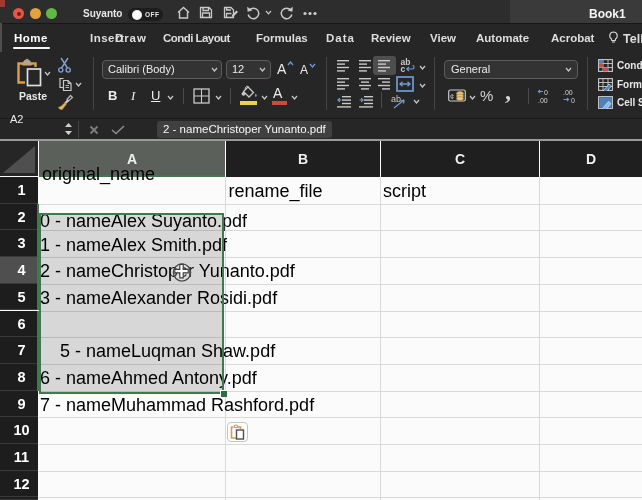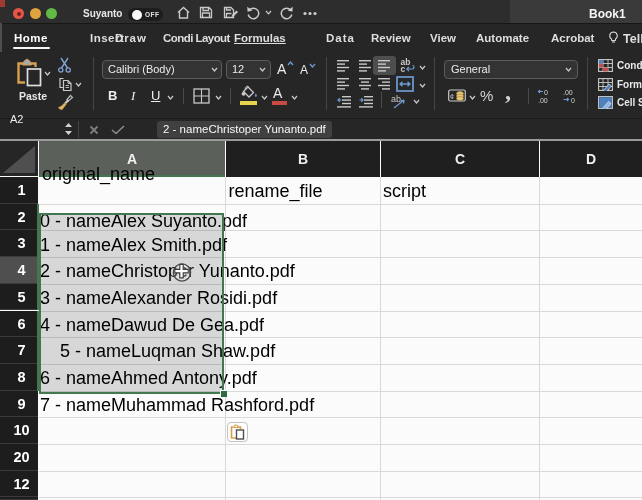--- a/index.html
+++ b/index.html
@@ -55,21 +55,21 @@
       <circle cx="12" cy="2.5" r="1.6" fill="#cdcdcd"></circle>
     </svg>
 
 <div class="abs" style="left:0;top:23px;width:1.5px;height:116px;background:#4e4e4e;"></div>
 
 <div class="tab" style="left:14px;color:#fff;font-weight:700;letter-spacing:0.5px;">Home</div>
 <div class="abs" style="left:13px;top:46.5px;width:37px;height:2px;background:#f5f5f5;border-radius:1px;"></div>
 <div class="tab" style="left:66px;letter-spacing:0.5px;padding-left:24px;">Insert</div>
 <div class="tab" style="left:115px;letter-spacing:0.9px;">Draw</div>
 <div class="tab" style="left:163px;letter-spacing:-0.55px;">Condi Layout</div>
-<div class="tab" style="left:234px;text-decoration:underline;">Formulas</div>
+<div class="tab" style="left:256px;">Formulas</div>
 <div class="tab" style="left:326px;letter-spacing:1px;">Data</div>
 <div class="tab" style="left:371px;">Review</div>
 <div class="tab" style="left:430px;">View</div>
 <div class="tab" style="left:476px;">Automate</div>
 <div class="tab" style="left:551px;">Acrobat</div>
 <svg class="ic" style="left:608px;top:31px;" width="11" height="13" viewBox="0 0 11 13">
       <path d="M5.5 1 A3.8 3.8 0 0 1 7.5 8 L7.3 9.5 H3.7 L3.5 8 A3.8 3.8 0 0 1 5.5 1 Z" fill="none" stroke="#d8d8d8" stroke-width="1.1"></path>
       <path d="M4 11 H7" stroke="#d8d8d8" stroke-width="1.1"></path>
     </svg>
 <div class="tab" style="left:623px;font-size:12.5px;">Tell</div>
@@ -330,21 +330,21 @@
 <div class="abs" style="left:0;top:283.8px;width:38px;height:26.7px;background:#1d1d1d;border-bottom:1px solid #3a3a3a;box-sizing:border-box;line-height:26.7px;text-align:center;text-indent:5px;color:#fff;font-size:14.5px;font-weight:600;">5</div>
 <div class="abs" style="left:36.5px;top:283.8px;width:2px;height:26.7px;background:#41784f;"></div>
 <div class="abs" style="left:0;top:310.5px;width:38px;height:26.7px;background:#1d1d1d;border-bottom:1px solid #3a3a3a;box-sizing:border-box;line-height:26.7px;text-align:center;text-indent:5px;color:#fff;font-size:14.5px;font-weight:600;">6</div>
 <div class="abs" style="left:36.5px;top:310.5px;width:2px;height:26.7px;background:#41784f;"></div>
 <div class="abs" style="left:0;top:337.2px;width:38px;height:26.7px;background:#1d1d1d;border-bottom:1px solid #3a3a3a;box-sizing:border-box;line-height:26.7px;text-align:center;text-indent:5px;color:#fff;font-size:14.5px;font-weight:600;">7</div>
 <div class="abs" style="left:36.5px;top:337.2px;width:2px;height:26.7px;background:#41784f;"></div>
 <div class="abs" style="left:0;top:363.9px;width:38px;height:26.7px;background:#1d1d1d;border-bottom:1px solid #3a3a3a;box-sizing:border-box;line-height:26.7px;text-align:center;text-indent:5px;color:#fff;font-size:14.5px;font-weight:600;">8</div>
 <div class="abs" style="left:36.5px;top:363.9px;width:2px;height:26.7px;background:#41784f;"></div>
 <div class="abs" style="left:0;top:390.6px;width:38px;height:26.7px;background:#1d1d1d;border-bottom:1px solid #3a3a3a;box-sizing:border-box;line-height:26.7px;text-align:center;text-indent:5px;color:#fff;font-size:14.5px;font-weight:600;">9</div>
 <div class="abs" style="left:0;top:417.3px;width:38px;height:26.7px;background:#1d1d1d;border-bottom:1px solid #3a3a3a;box-sizing:border-box;line-height:26.7px;text-align:center;text-indent:5px;color:#fff;font-size:14.5px;font-weight:600;">10</div>
-<div class="abs" style="left:0;top:444.0px;width:38px;height:26.7px;background:#1d1d1d;border-bottom:1px solid #3a3a3a;box-sizing:border-box;line-height:26.7px;text-align:center;text-indent:5px;color:#fff;font-size:14.5px;font-weight:600;">20</div>
+<div class="abs" style="left:0;top:444.0px;width:38px;height:26.7px;background:#1d1d1d;border-bottom:1px solid #3a3a3a;box-sizing:border-box;line-height:26.7px;text-align:center;text-indent:5px;color:#fff;font-size:14.5px;font-weight:600;">11</div>
 <div class="abs" style="left:0;top:470.7px;width:38px;height:26.7px;background:#1d1d1d;border-bottom:1px solid #3a3a3a;box-sizing:border-box;line-height:26.7px;text-align:center;text-indent:5px;color:#fff;font-size:14.5px;font-weight:600;">12</div>
 <div class="abs" style="left:0;top:497.4px;width:38px;height:2.6px;background:#1d1d1d;border-bottom:1px solid #3a3a3a;box-sizing:border-box;line-height:2.6px;text-align:center;text-indent:5px;color:#fff;font-size:14.5px;font-weight:600;"></div>
 <div class="gl" style="left:225px;top:177px;width:1px;height:323px;"></div>
 <div class="gl" style="left:380px;top:177px;width:1px;height:323px;"></div>
 <div class="gl" style="left:539px;top:177px;width:1px;height:323px;"></div>
 <div class="gl" style="left:39px;top:203.7px;width:603px;height:1px;"></div>
 <div class="gl" style="left:39px;top:230.4px;width:603px;height:1px;"></div>
 <div class="gl" style="left:39px;top:257.1px;width:603px;height:1px;"></div>
 <div class="gl" style="left:39px;top:283.8px;width:603px;height:1px;"></div>
 <div class="gl" style="left:39px;top:310.5px;width:603px;height:1px;"></div>
@@ -356,21 +356,20 @@
 <div class="gl" style="left:39px;top:470.7px;width:603px;height:1px;"></div>
 <div class="gl" style="left:39px;top:497.4px;width:603px;height:1px;"></div>
 <div class="abs" style="left:40px;top:214.5px;width:183.0px;height:178.0px;background:rgba(0,0,0,0.14);"></div>
 <div class="ctext" style="left:42px;top:161px;">original_name</div>
 <div class="ctext" style="left:228.5px;top:178.2px;">rename_file</div>
 <div class="ctext" style="left:383px;top:178.2px;">script</div>
 <div class="ctext" style="left:40px;top:207.9px;">0 - nameAlex Suyanto.pdf</div>
 <div class="ctext" style="left:40px;top:231.6px;">1 - nameAlex Smith.pdf</div>
 <div class="ctext" style="left:40px;top:258.3px;">2 - nameChristoper Yunanto.pdf</div>
 <div class="ctext" style="left:40px;top:285.0px;">3 - nameAlexander Rosidi.pdf</div>
-<div class="ctext" style="left:40px;top:311.7px;">4 - nameDawud De Gea.pdf</div>
 <div class="ctext" style="left:40px;top:338.4px;margin-left:20px;">5 - nameLuqman Shaw.pdf</div>
 <div class="ctext" style="left:40px;top:365.1px;text-align:right;">6 - nameAhmed Antony.pdf</div>
 <div class="ctext" style="left:40px;top:391.8px;">7 - nameMuhammad Rashford.pdf</div>
 <div class="abs" style="left:38.5px;top:213.0px;width:185.5px;height:181.0px;border:2px solid #41784f;box-sizing:border-box;"></div>
 <div class="abs" style="left:220.0px;top:390.0px;width:7px;height:7px;background:#fff;"></div>
 <div class="abs" style="left:221.0px;top:391.0px;width:5.5px;height:5.5px;background:#2e6b42;"></div>
 <svg class="ic" style="left:170px;top:261px;" width="24" height="24" viewBox="0 0 24 24">
 <circle cx="12" cy="11.5" r="8.6" fill="rgba(240,240,240,0.25)" stroke="#4a4a4a" stroke-width="1.4"></circle>
 <path d="M9.8 3.4 H13.2 V8.4 H18.2 V11.8 H13.2 V16.8 H9.8 V11.8 H4.8 V8.4 H9.8 Z" fill="#fff" stroke="#3d3d3d" stroke-width="1.15"></path>
 </svg>

